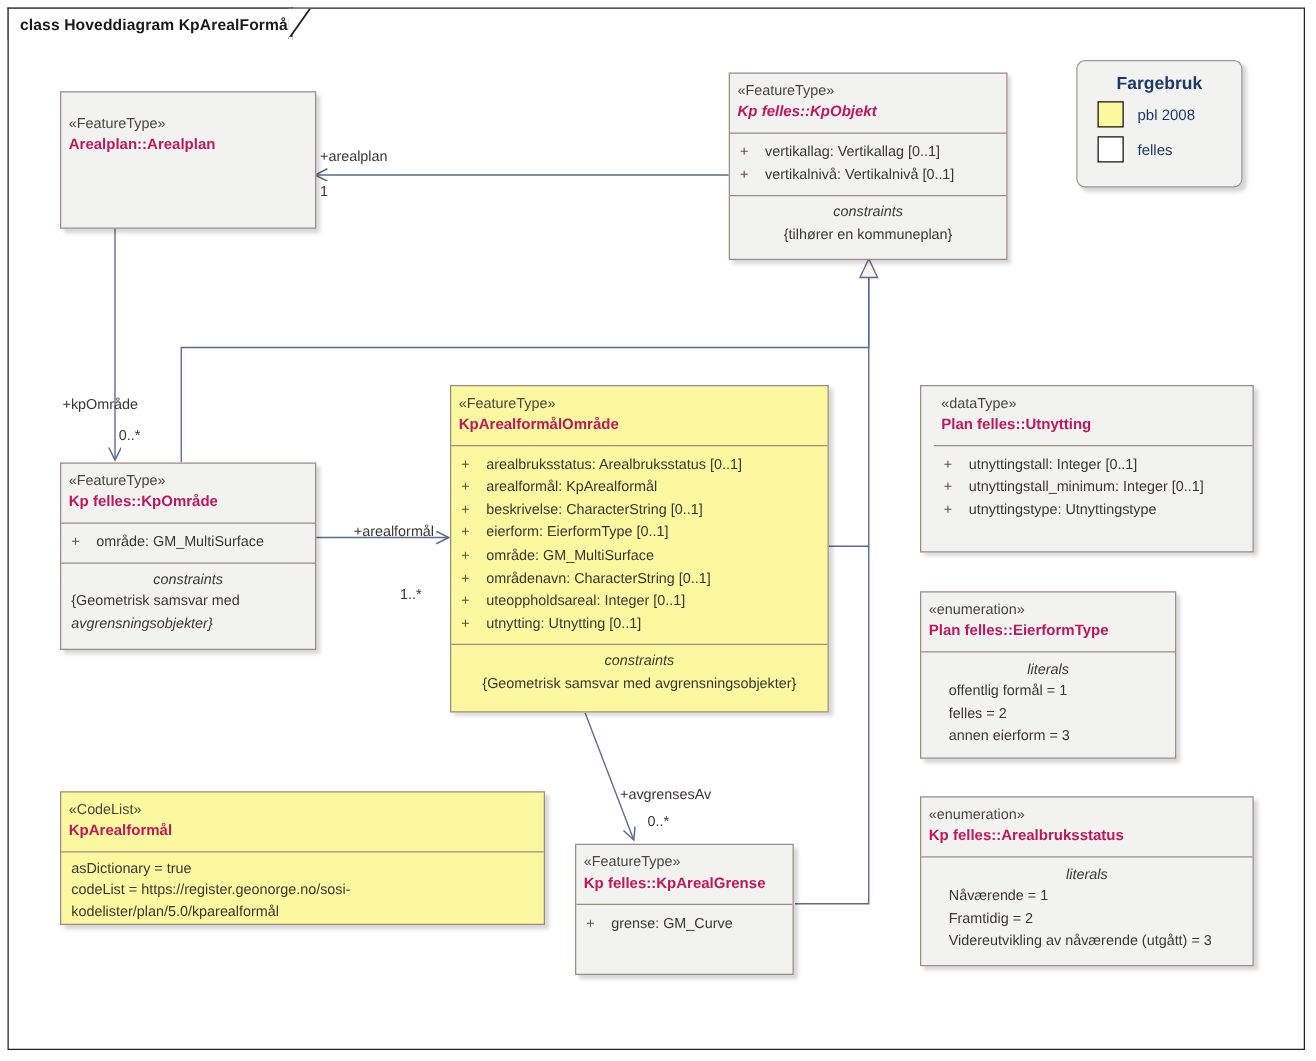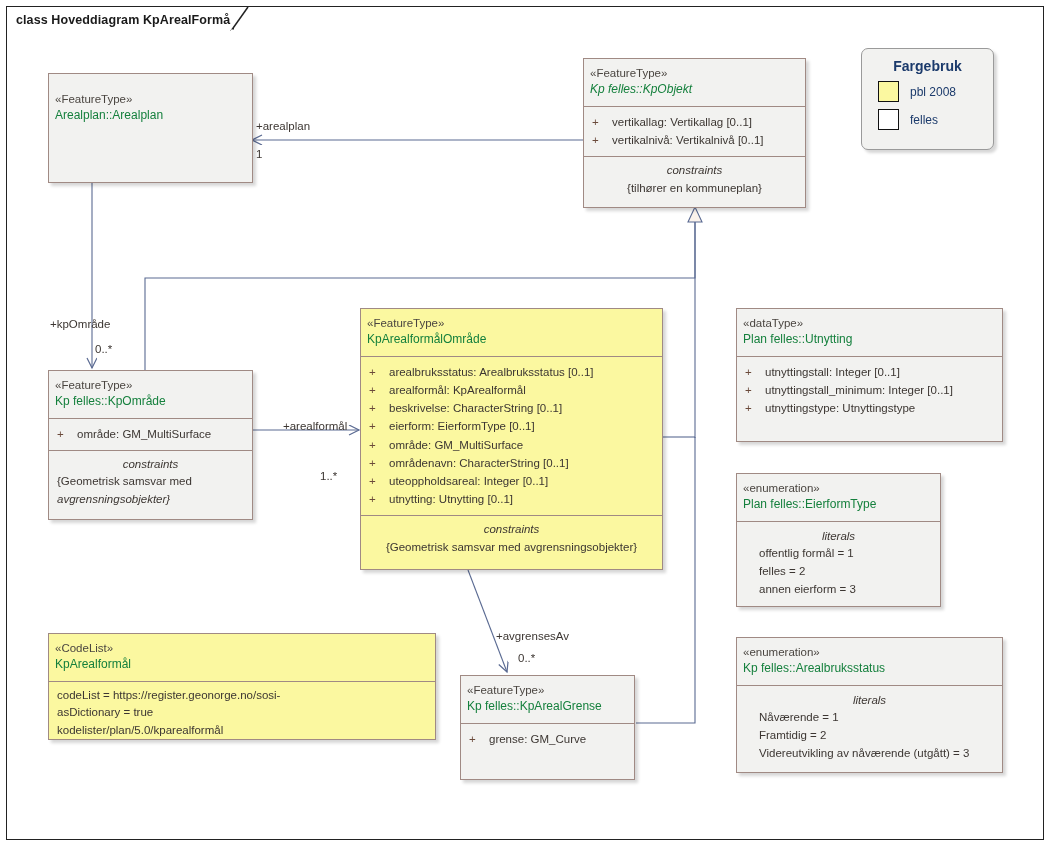--- a/index.html
+++ b/index.html
@@ -19,21 +19,21 @@
 
   
   .uml{position:absolute;z-index:3;box-sizing:border-box;
        border:1px solid #a08a84;background:#f2f2f0;
        box-shadow:3px 3px 3px rgba(0,0,0,.16);}
   .uml.yellow{background:#fbf8a0;border-color:#a08a84;}
   .uml .sect{border-bottom:1px solid #a08a84;}
   .uml .sect:last-child{border-bottom:none;}
   .hdr{padding:7px 6px 8px 6px;text-align:left;line-height:1.32;}
   .stereo{font-size:11.5px;color:#4a4540;}
-  .cname{font-size:12px;font-weight:normal;color:#15803d;margin-top:1px;}
+  .cname{font-size:12px;font-weight:bold;color:#be185d;margin-top:1px;}
   .cname.abstract{font-style:italic;}
   .attrs{padding:6px 6px 7px 8px;}
   .attr{font-size:11.5px;color:#3c3632;line-height:1.58;white-space:nowrap;display:flex;}
   .attr .vis{display:inline-block;width:20px;color:#6b4a3a;}
   .cons{padding:5px 6px 8px 6px;text-align:center;}
   .cons .ctitle{font-size:11.5px;font-style:italic;color:#3c3632;line-height:1.5;}
   .cons .cbody{font-size:11.5px;color:#3c3632;line-height:1.5;}
   .tagsec{padding:5px 8px 9px 8px;}
   .tagsec .ttitle{font-size:11.5px;font-style:italic;color:#3c3632;text-align:center;line-height:1.6;}
   .tagsec .trow{font-size:11.5px;color:#3c3632;line-height:1.52;text-align:left;}
@@ -214,21 +214,21 @@
       <div class="cname">Kp felles::KpArealGrense</div>
     </div>
     <div class="sect attrs">
       <div class="attr">
         <span class="vis">+</span>
         <span>grense: GM_Curve</span>
       </div>
     </div>
   </div>
 
-  <div class="uml" style="left:736px;top:308px;width:267px;height:134px;">
+  <div class="uml" style="left:736px;top:308px;width:267px;height:134px;padding-left:10px;">
     <div class="sect hdr">
       <div class="stereo">«dataType»</div>
       <div class="cname">Plan felles::Utnytting</div>
     </div>
     <div class="sect attrs">
       <div class="attr">
         <span class="vis">+</span>
         <span>utnyttingstall: Integer [0..1]</span>
       </div>
       <div class="attr">
@@ -267,19 +267,19 @@
       <div class="lrow">Videreutvikling av nåværende (utgått) = 3</div>
     </div>
   </div>
 
   <div class="uml yellow" style="left:48px;top:633px;width:388px;height:107px;">
     <div class="sect hdr">
       <div class="stereo">«CodeList»</div>
       <div class="cname">KpArealformål</div>
     </div>
     <div class="sect tagsec">
+      <div class="trow">asDictionary = true</div>
       <div class="trow">codeList = https://register.geonorge.no/sosi-</div>
-      <div class="trow">asDictionary = true</div>
       <div class="trow">kodelister/plan/5.0/kparealformål</div>
     </div>
   </div>
 
 </div>
 
 </body></html>

